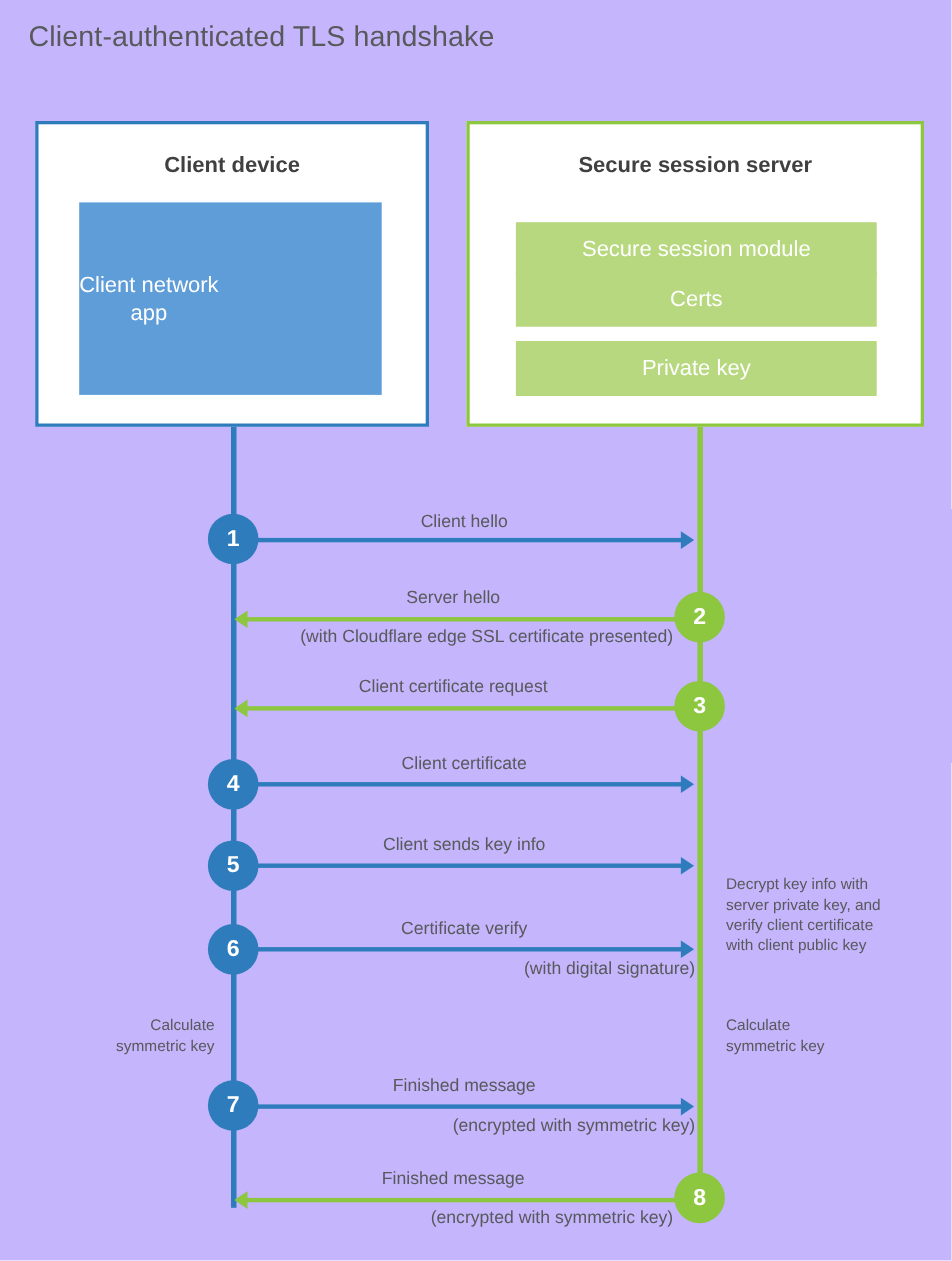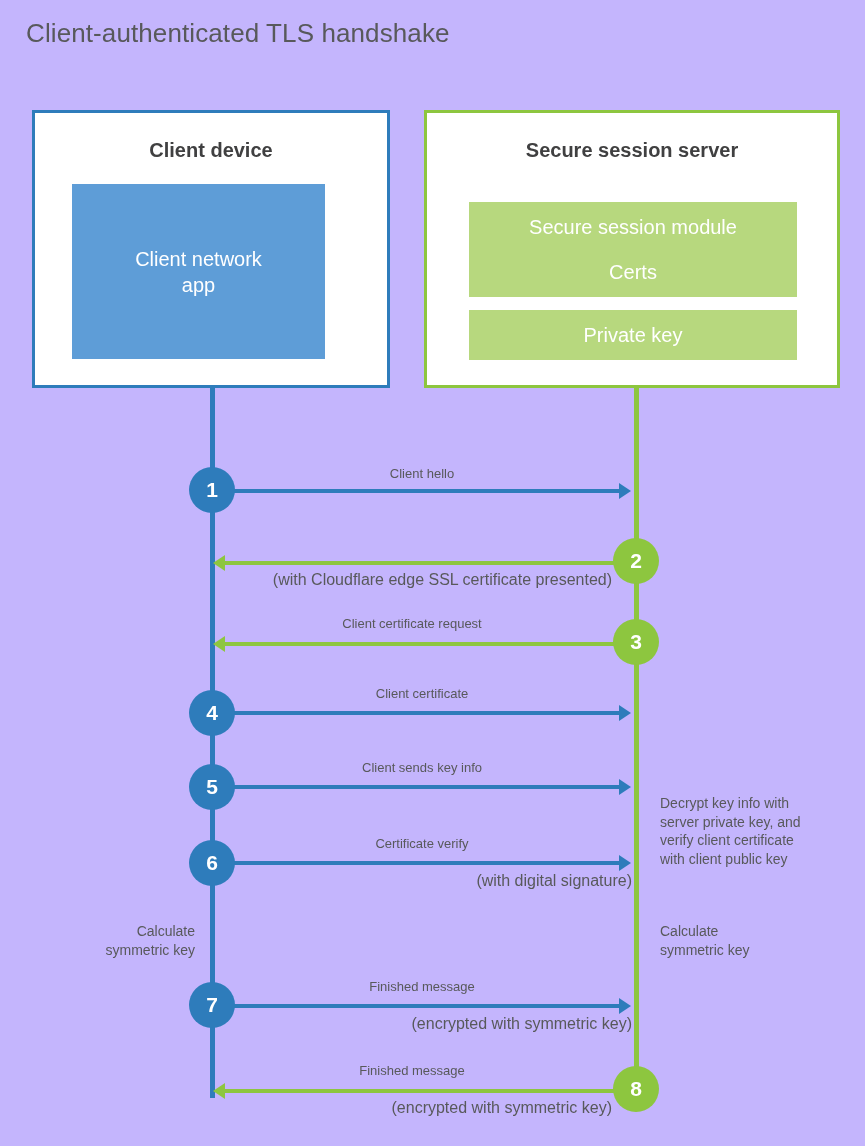--- a/index.html
+++ b/index.html
@@ -61,26 +61,26 @@
     font-size: 20px;
     font-weight: 700;
     color: #404041;
   }
 
   
   #client-app {
     position: absolute;
     left: 37px;
     top: 71px;
-    width: 253px;
+    width: 275px;
     height: 175px;
     background: #5e9dd7;
     display: flex;
     align-items: center;
-    justify-content: center;
+    justify-content: flex-start;
   }
   #client-app .block-label {
     color: #ffffff;
     font-size: 20px;
     line-height: 26px;
     text-align: center;
     white-space: pre-line;
   }
   .server-block {
     position: absolute;
@@ -156,21 +156,21 @@
   }
   .arrow.green .head.left {
     left: -11px;
     border-right: 12px solid #8dc63f;
   }
 
   
   .msg-label {
     position: absolute;
     text-align: center;
-    font-size: 13px;
+    font-size: 16px;
     color: #58595b;
     white-space: nowrap;
   }
   .msg-sublabel {
     position: absolute;
     text-align: right;
     font-size: 16px;
     color: #58595b;
     white-space: nowrap;
   }
@@ -216,20 +216,21 @@
 
   <div class="lifeline" id="client-lifeline"></div>
   <div class="lifeline" id="server-lifeline"></div>
 
   <div class="msg-label" style="left:212px; top:466px; width:420px;">Client hello</div>
   <div class="arrow blue" style="left:212px; top:489px; width:408px;">
     <span class="head right"></span>
   </div>
   <div class="step-circle client" style="top:467px;">1</div>
 
+  <div class="msg-label" style="left:212px; top:535px; width:400px;">Server hello</div>
   <div class="arrow green" style="left:224px; top:561px; width:390px;">
     <span class="head left"></span>
   </div>
   <div class="msg-sublabel" style="left:212px; top:571px; width:400px;">(with Cloudflare edge SSL certificate presented)</div>
   <div class="step-circle server" style="top:538px;">2</div>
 
   <div class="msg-label" style="left:212px; top:616px; width:400px;">Client certificate request</div>
   <div class="arrow green" style="left:224px; top:642px; width:390px;">
     <span class="head left"></span>
   </div>

